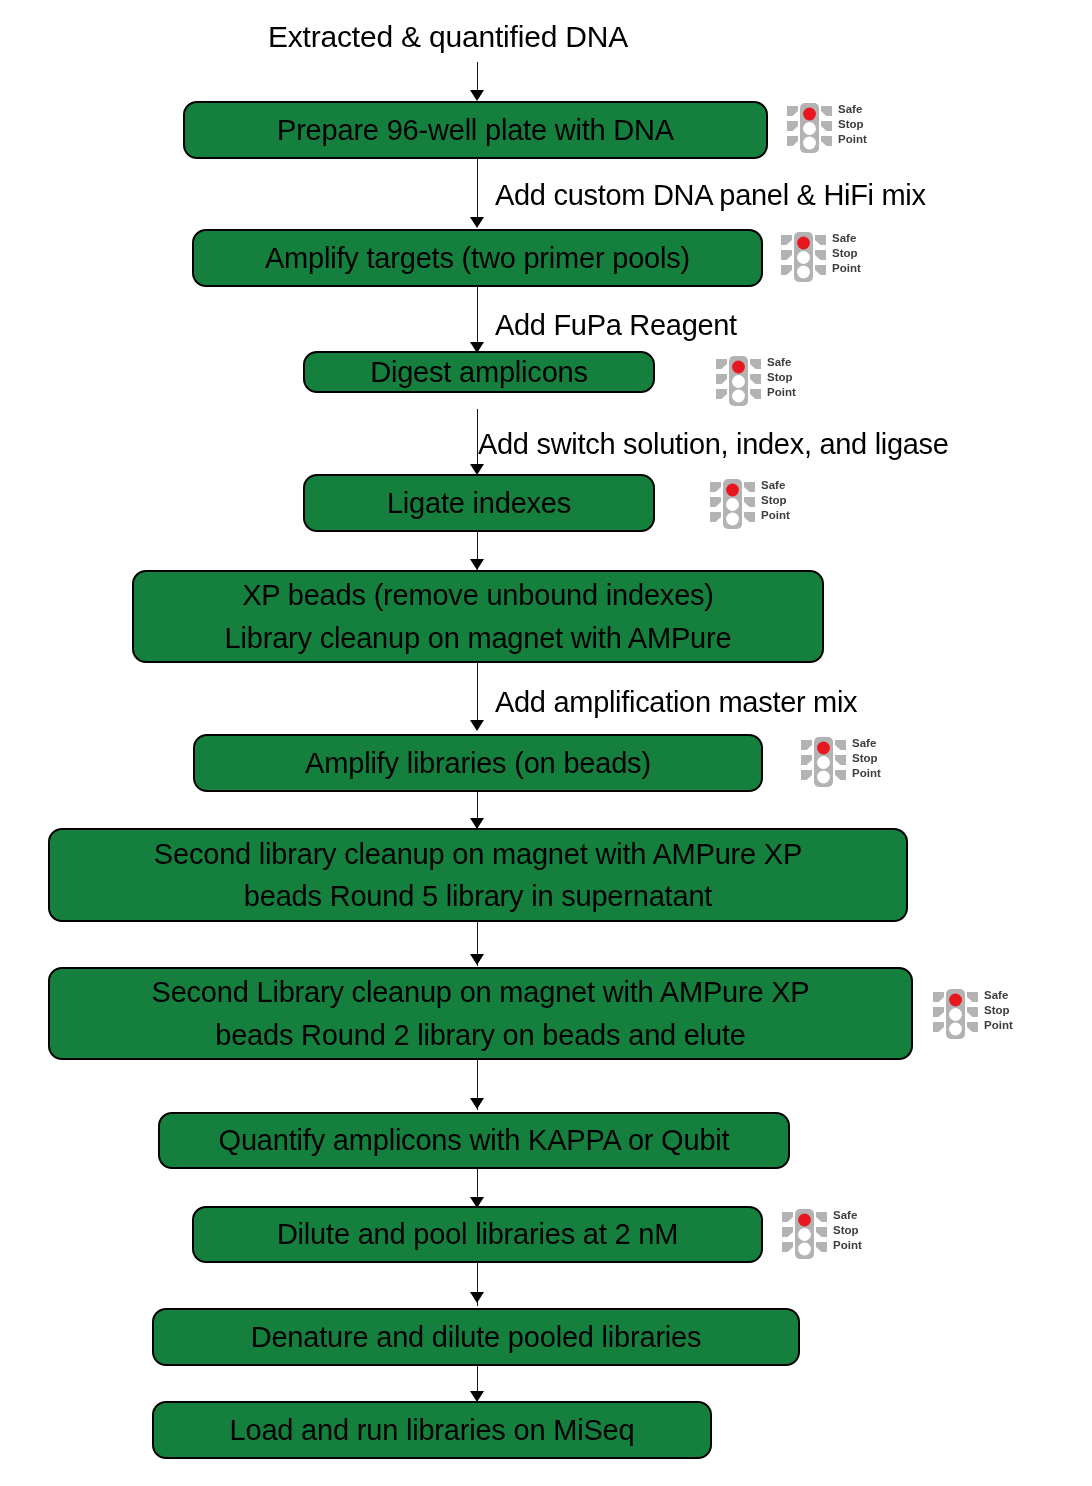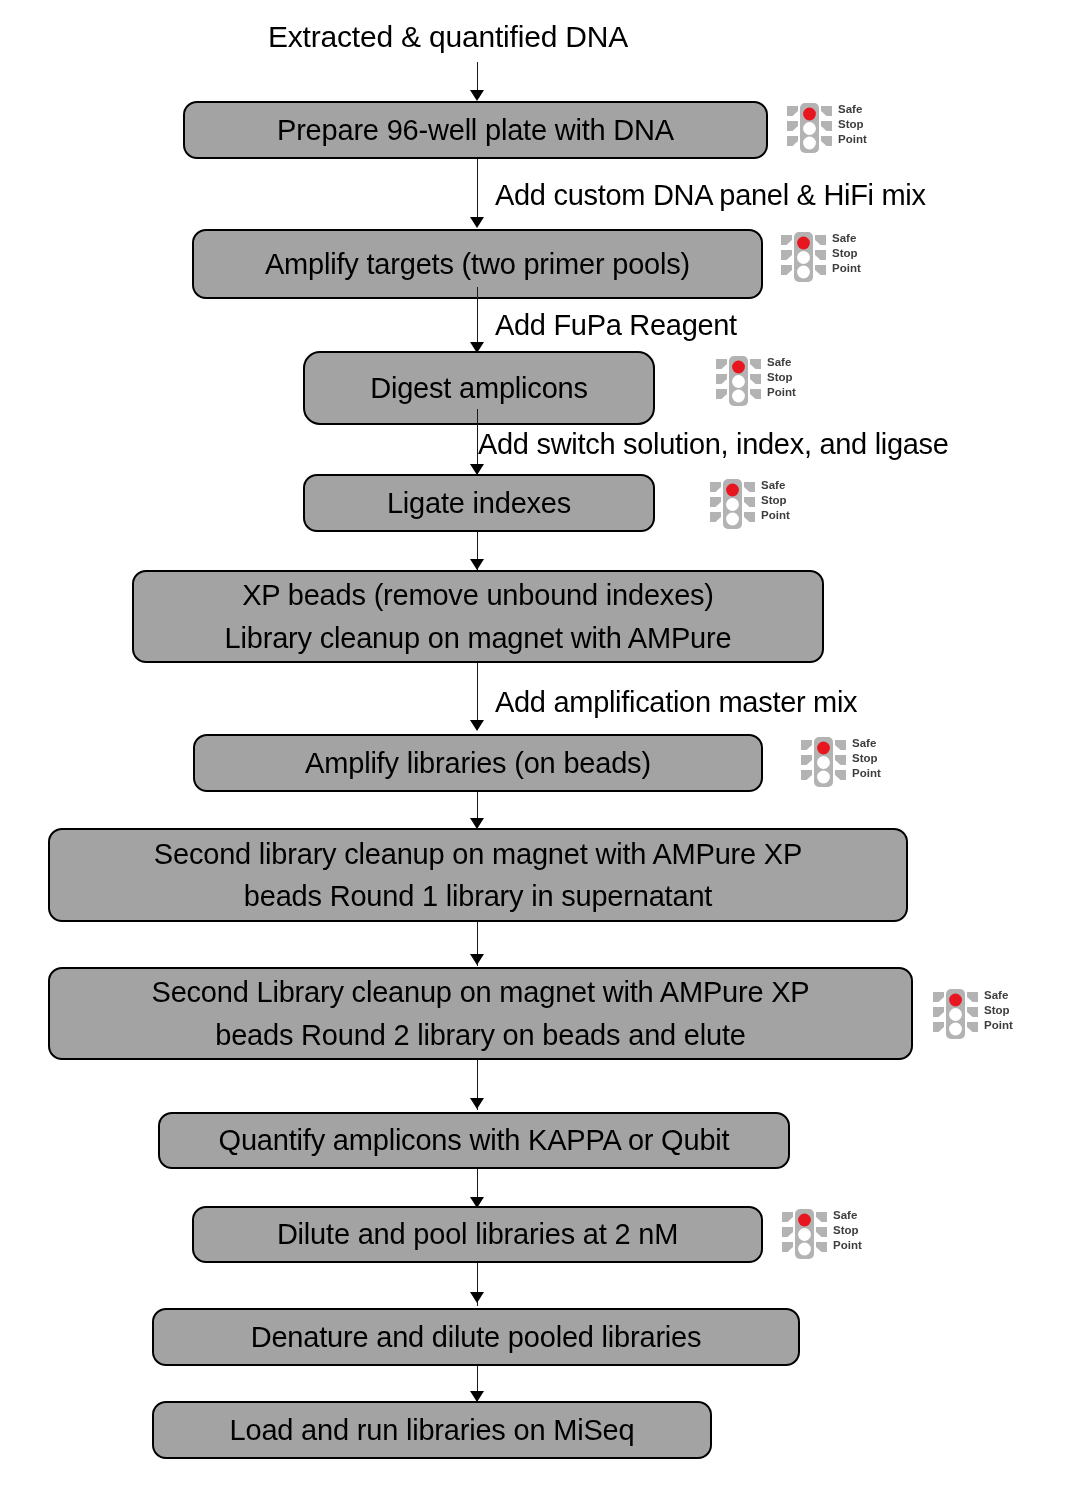--- a/index.html
+++ b/index.html
@@ -24,21 +24,21 @@
     white-space: nowrap;
     letter-spacing: -0.2px;
   }
 
   
   .node {
     position: absolute;
     box-sizing: border-box;
     border: 2.5px solid #000000;
     border-radius: 14px;
-    background: #a3a3a3;
+    background: #15803d;
     display: flex;
     align-items: center;
     justify-content: center;
     text-align: center;
     color: #000000;
     font-size: 29px;
     line-height: 1.45;
     padding: 2px 10px;
     letter-spacing: -0.2px;
   }
@@ -117,21 +117,21 @@
       <span>Safe</span>
       <span>Stop</span>
       <span>Point</span>
     </span>
   </div>
 
   <div class="edge" style="left:477px; top:159px; height:64px;"></div>
   <div class="arrowhead" style="left:470px; top:217px;"></div>
   <div class="edge-label" style="left:495px; top:179px;">Add custom DNA panel &amp; HiFi mix</div>
 
-  <div class="node" style="left:192px; top:229px; width:571px; height:70px;">
+  <div class="node" style="left:192px; top:229px; width:571px; height:58px;">
     <span class="node-label">Amplify targets (two primer pools)</span>
   </div>
   <div class="ssp" style="left:780px; top:231px;">
     <svg width="48" height="52" viewBox="0 0 48 52">
       <g fill="#b3b3b3">
         <path d="M1,4 L12,4 L12,9 L6.5,14 L1,14 Z"></path>
         <path d="M1,19 L12,19 L12,24 L6.5,29 L1,29 Z"></path>
         <path d="M1,34 L12,34 L12,39 L6.5,44 L1,44 Z"></path>
         <path d="M35,4 L46,4 L46,14 L40.5,14 L35,9 Z"></path>
         <path d="M35,19 L46,19 L46,29 L40.5,29 L35,24 Z"></path>
@@ -146,21 +146,21 @@
       <span>Safe</span>
       <span>Stop</span>
       <span>Point</span>
     </span>
   </div>
 
   <div class="edge" style="left:477px; top:287px; height:65px;"></div>
   <div class="arrowhead" style="left:470px; top:342px;"></div>
   <div class="edge-label" style="left:495px; top:309px;">Add FuPa Reagent</div>
 
-  <div class="node" style="left:303px; top:351px; width:352px; height:74px;border-radius:17px;">
+  <div class="node" style="left:303px; top:351px; width:352px; height:42px;">
     <span class="node-label">Digest amplicons</span>
   </div>
   <div class="ssp" style="left:715px; top:355px;">
     <svg width="48" height="52" viewBox="0 0 48 52">
       <g fill="#b3b3b3">
         <path d="M1,4 L12,4 L12,9 L6.5,14 L1,14 Z"></path>
         <path d="M1,19 L12,19 L12,24 L6.5,29 L1,29 Z"></path>
         <path d="M1,34 L12,34 L12,39 L6.5,44 L1,44 Z"></path>
         <path d="M35,4 L46,4 L46,14 L40.5,14 L35,9 Z"></path>
         <path d="M35,19 L46,19 L46,29 L40.5,29 L35,24 Z"></path>
@@ -245,21 +245,21 @@
       <span>Point</span>
     </span>
   </div>
 
   <div class="edge" style="left:477px; top:792px; height:40px;"></div>
   <div class="arrowhead" style="left:470px; top:818px;"></div>
 
   <div class="node" style="left:48px; top:828px; width:860px; height:94px;">
     <span>
       <span class="node-label">Second library cleanup on magnet with AMPure XP</span>
-      <span class="node-label">beads Round 1 library in supernatant</span>
+      <span class="node-label">beads Round 5 library in supernatant</span>
     </span>
   </div>
 
   <div class="edge" style="left:477px; top:922px; height:44px;"></div>
   <div class="arrowhead" style="left:470px; top:954px;"></div>
 
   <div class="node" style="left:48px; top:967px; width:865px; height:93px;">
     <span>
       <span class="node-label">Second Library cleanup on magnet with AMPure XP</span>
       <span class="node-label">beads Round 2 library on beads and elute</span>

